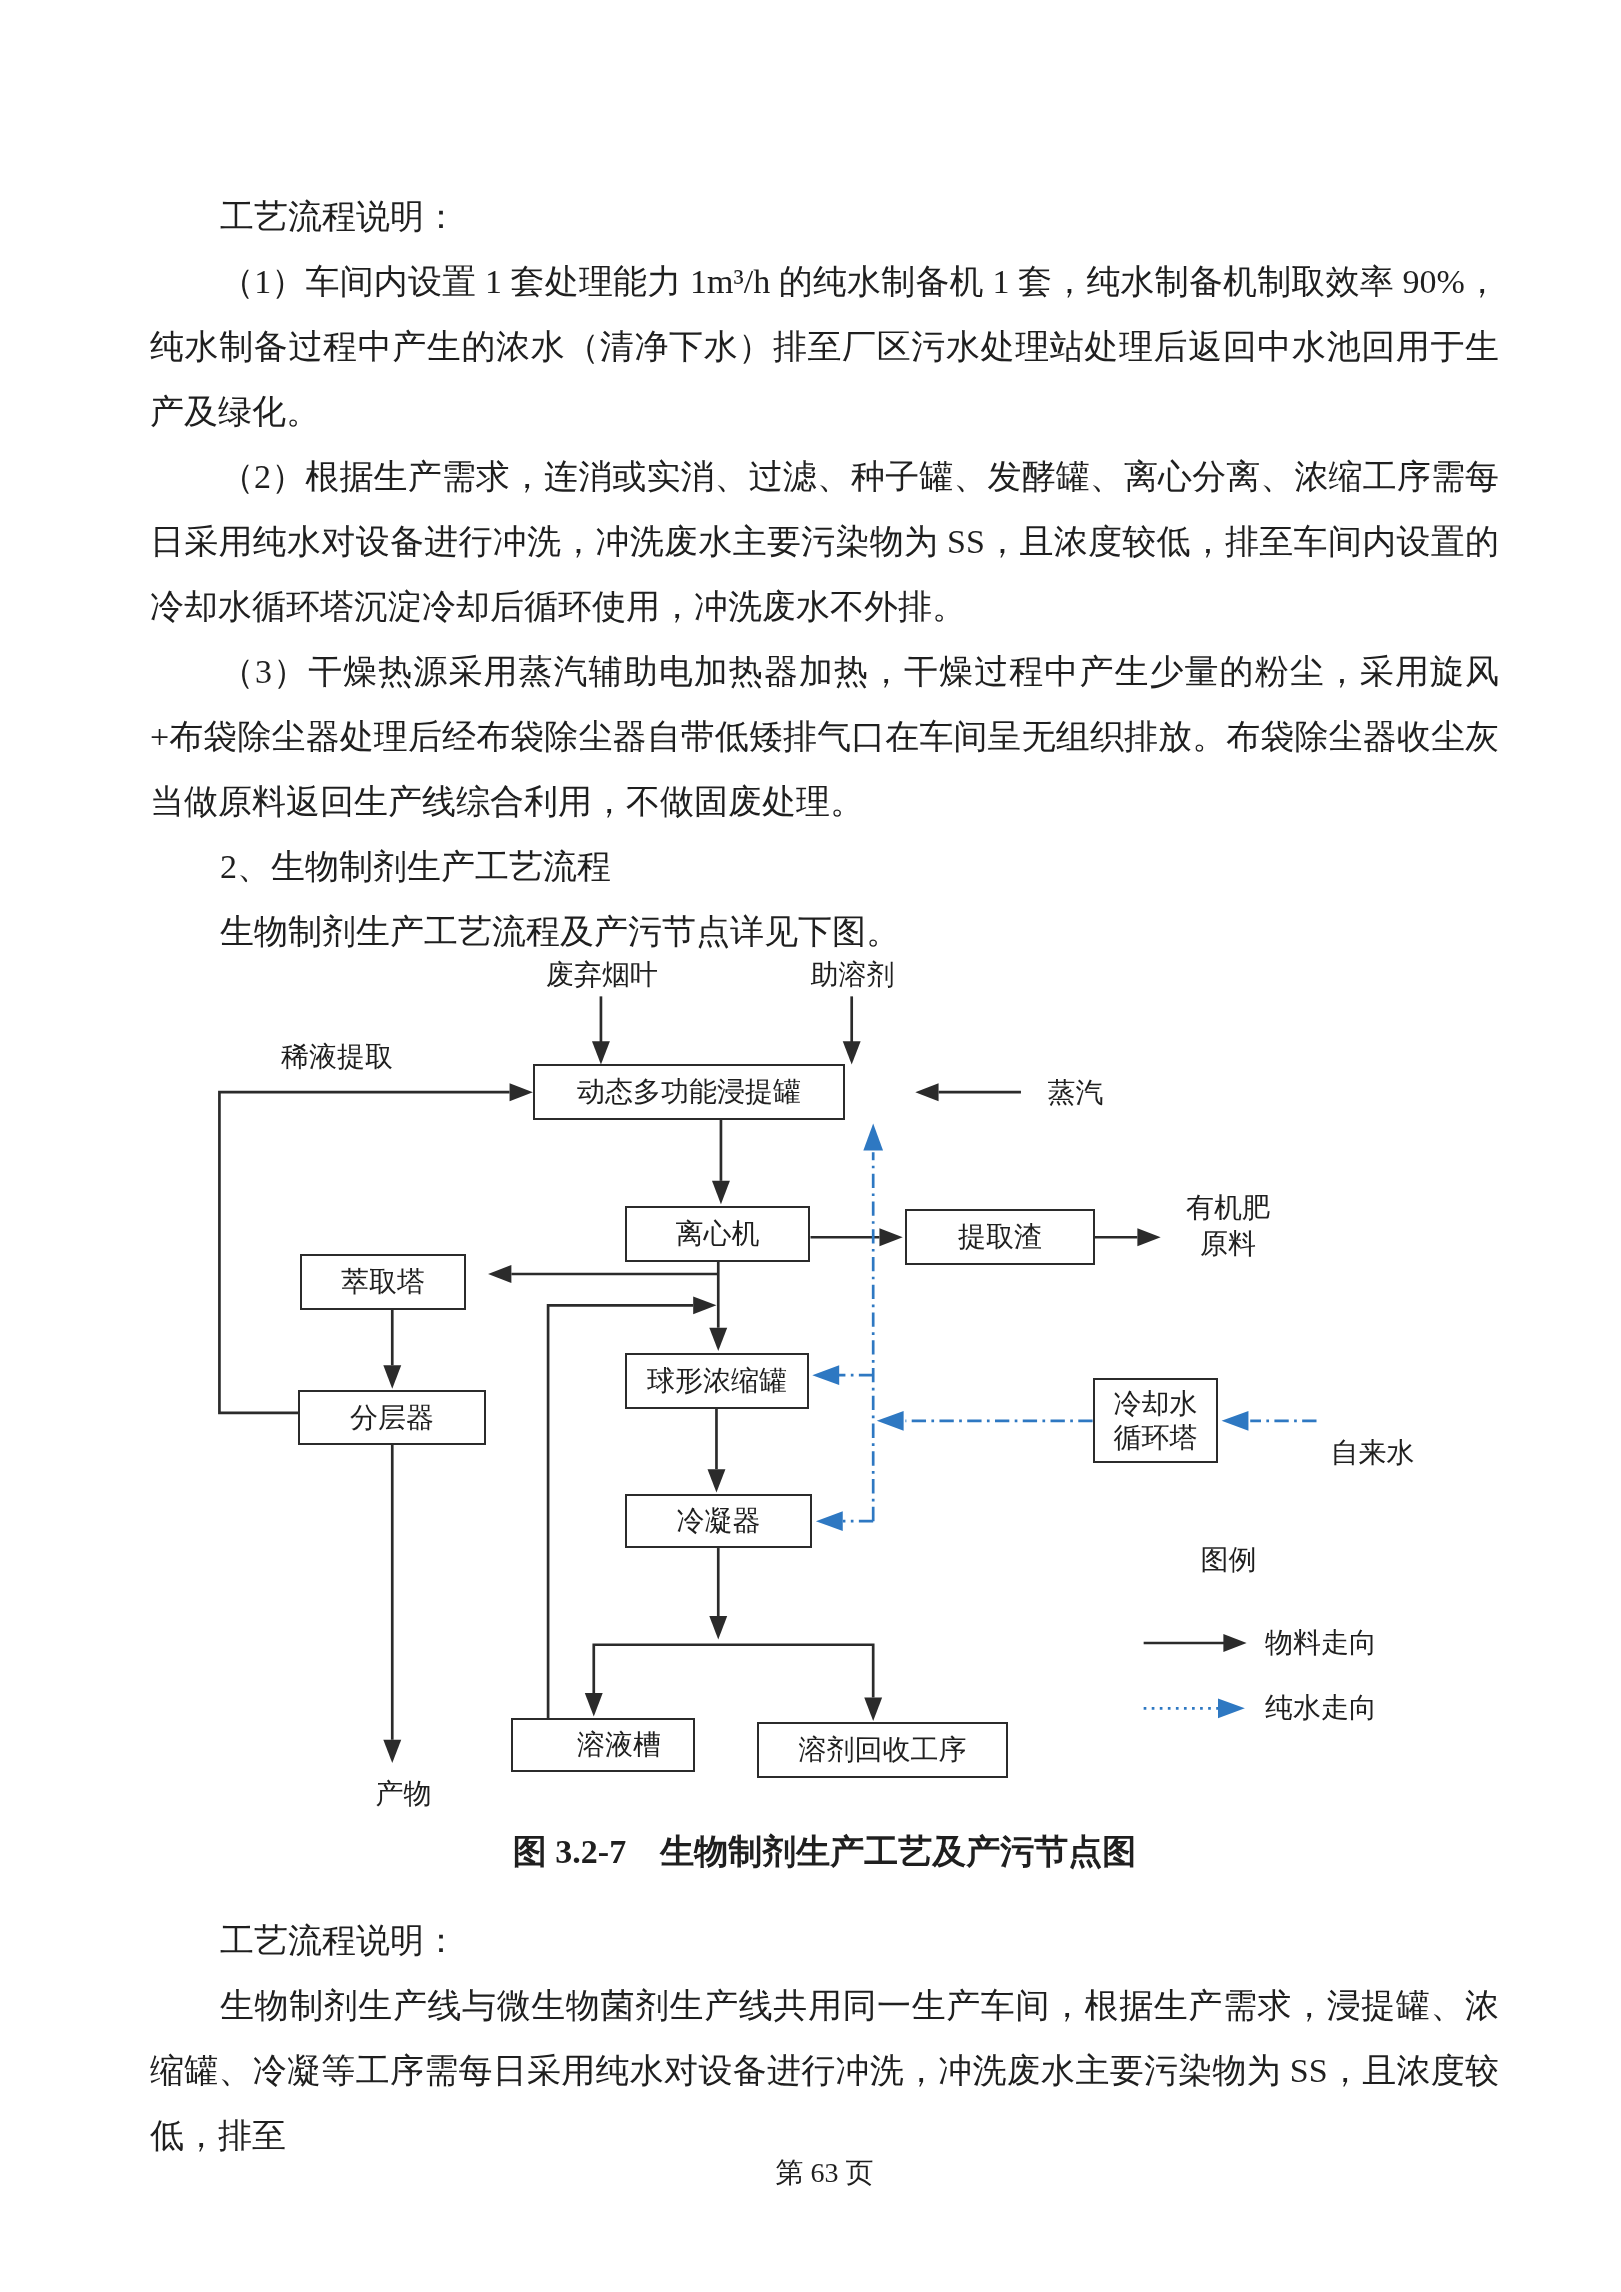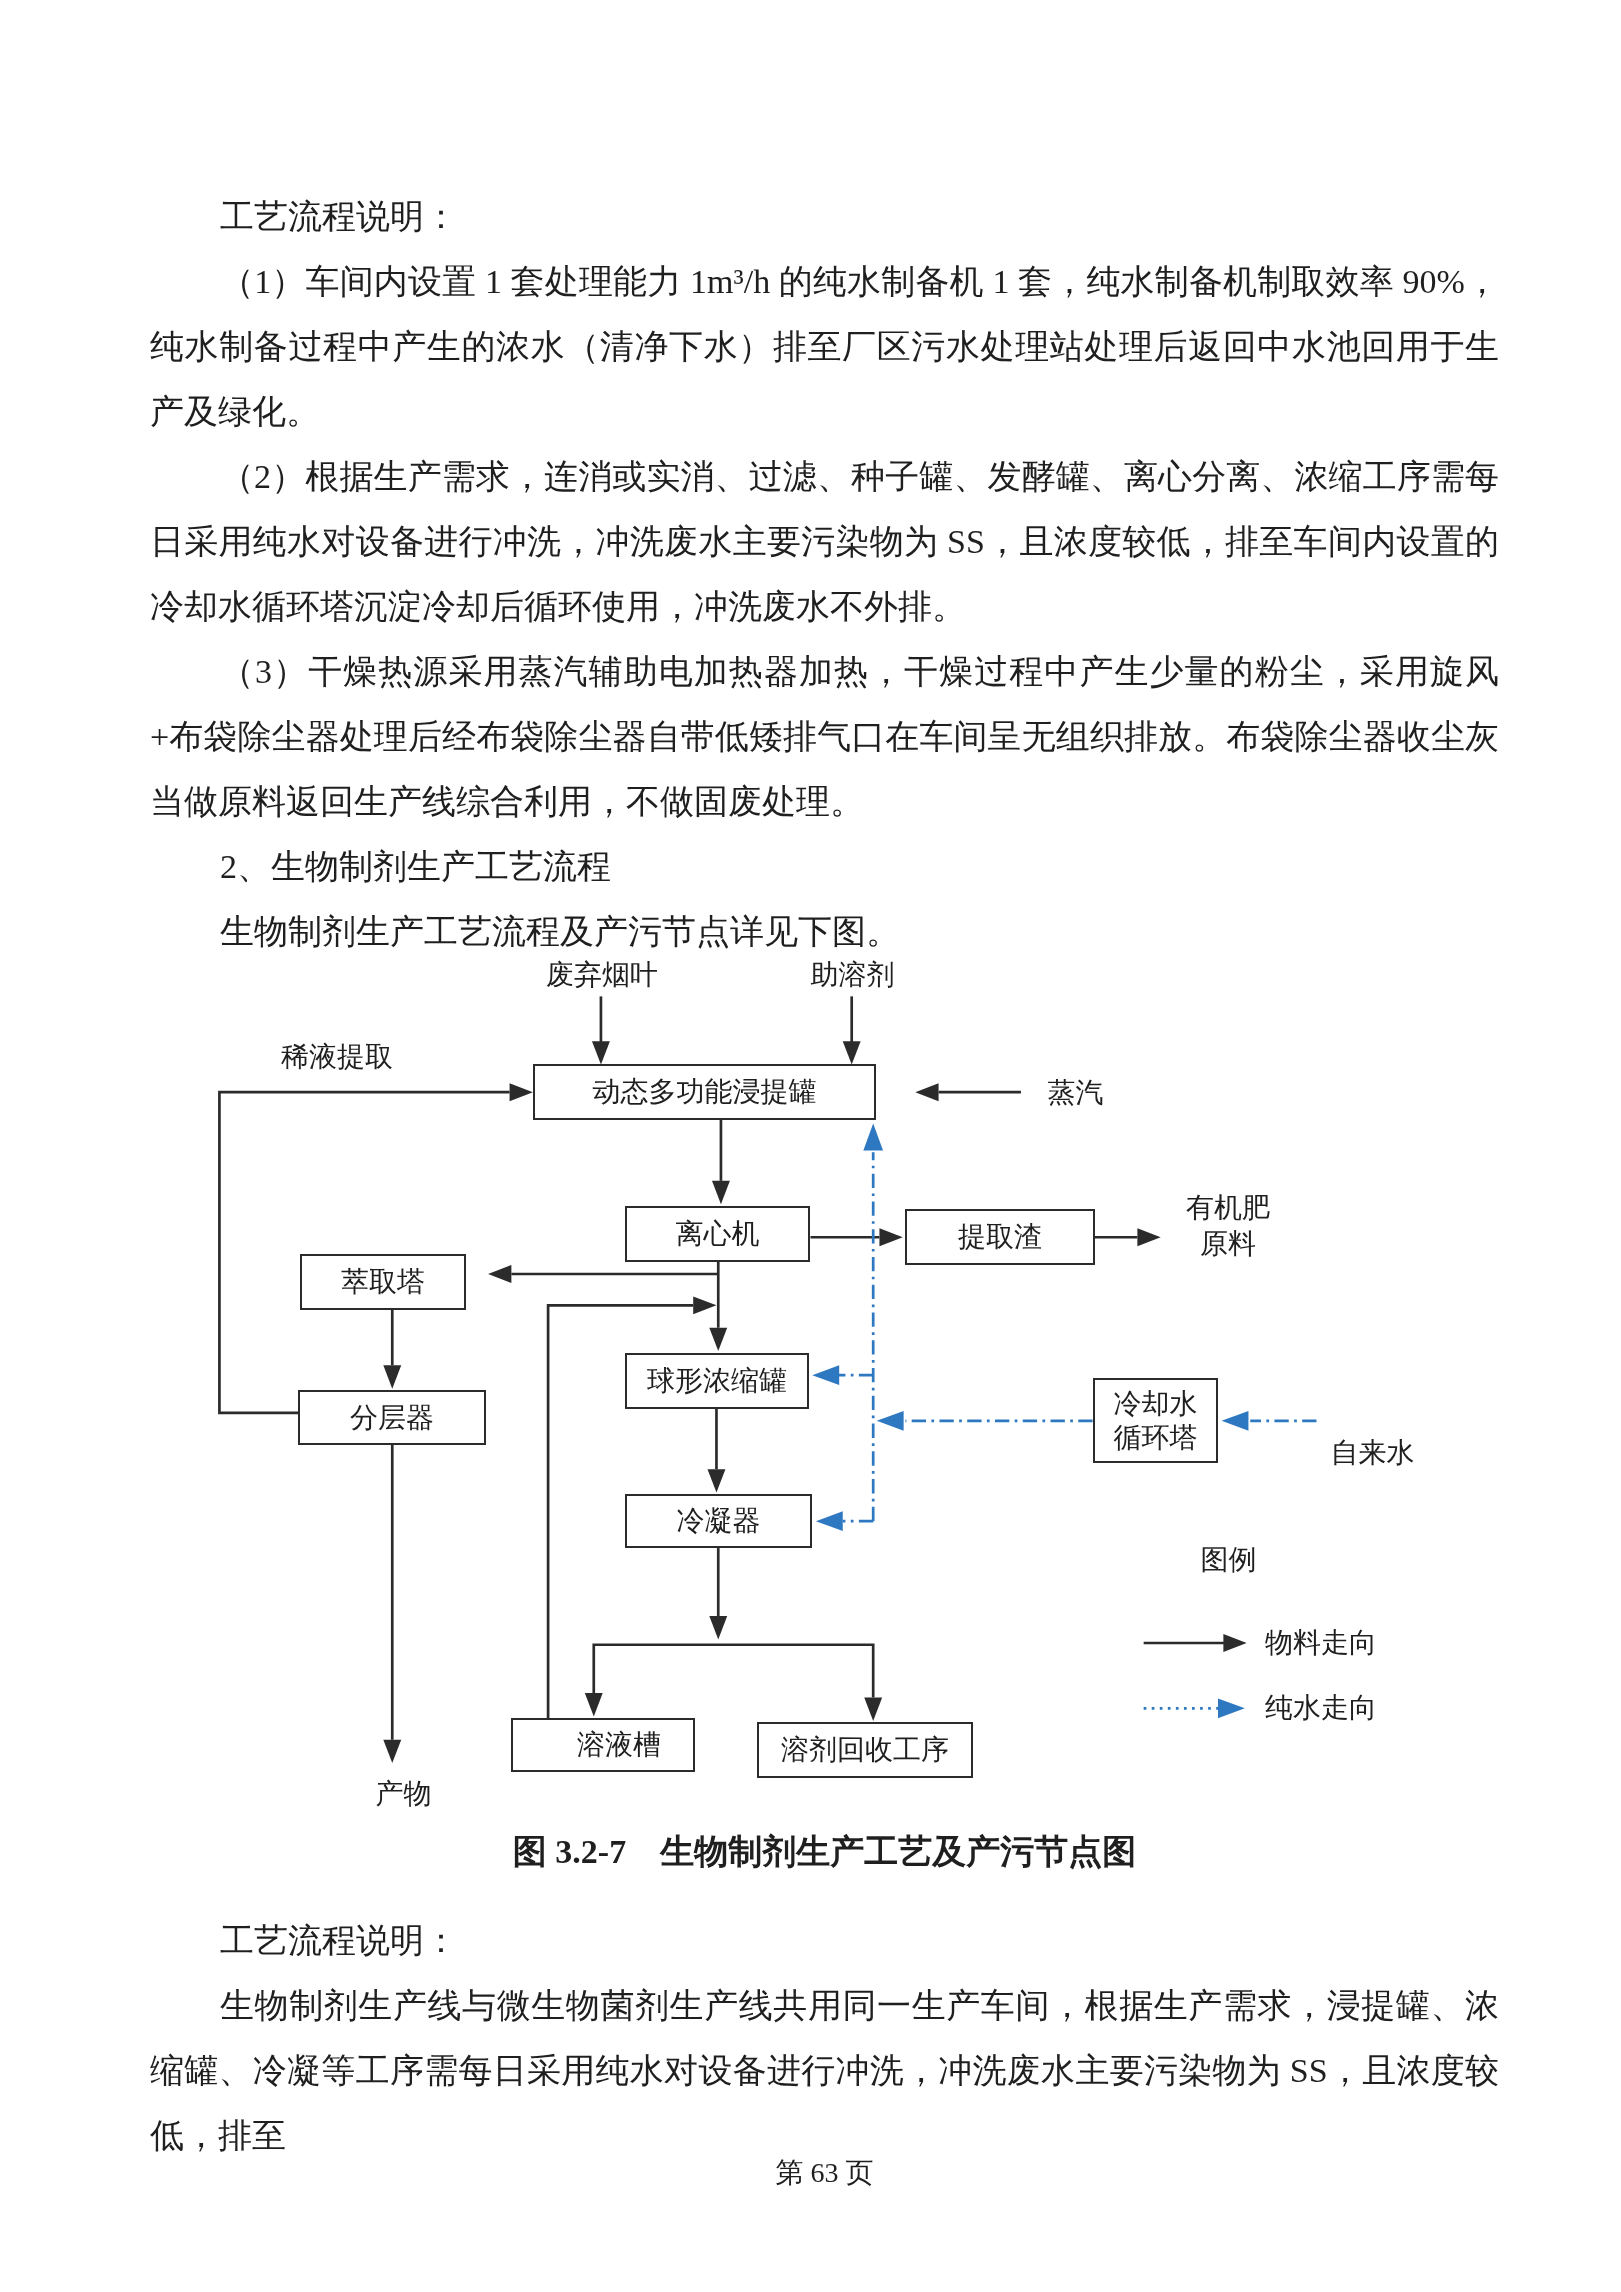--- a/index.html
+++ b/index.html
@@ -106,21 +106,21 @@
     <g fill="#2e78c2" stroke="none">
       <polygon points="964,228 986,228 975,198"></polygon>
       <polygon points="937,468 937,490 907,479"></polygon>
       <polygon points="941,631 941,653 911,642"></polygon>
       <polygon points="1009,519 1009,541 979,530"></polygon>
       <polygon points="1394,519 1394,541 1364,530"></polygon>
       <polygon points="1360,840 1360,862 1390,851"></polygon>
     </g>
   </svg>
 
-  <div class="node" style="left:533px;top:118px;width:343px;height:56px;">
+  <div class="node" style="left:533px;top:118px;width:312px;height:56px;">
     <span>动态多功能浸提罐</span>
   </div>
   <div class="node" style="left:625px;top:260px;width:185px;height:56px;">
     <span>离心机</span>
   </div>
   <div class="node" style="left:905px;top:263px;width:190px;height:56px;">
     <span>提取渣</span>
   </div>
   <div class="node" style="left:300px;top:308px;width:166px;height:56px;">
     <span>萃取塔</span>
@@ -134,21 +134,21 @@
   <div class="node" style="left:1093px;top:432px;width:125px;height:85px;">
     <span>冷却水</span>
     <span>循环塔</span>
   </div>
   <div class="node" style="left:625px;top:548px;width:187px;height:54px;">
     <span>冷凝器</span>
   </div>
   <div class="node" style="left:511px;top:772px;width:184px;height:54px;padding-left:32px;">
     <span>溶液槽</span>
   </div>
-  <div class="node" style="left:757px;top:776px;width:216px;height:56px;">
+  <div class="node" style="left:757px;top:776px;width:251px;height:56px;">
     <span>溶剂回收工序</span>
   </div>
 
   <div class="dlabel" style="left:534px;top:10.7px;width:136px;">废弃烟叶</div>
   <div class="dlabel" style="left:801px;top:10.7px;width:103px;">助溶剂</div>
   <div class="dlabel" style="left:1035px;top:129px;width:81px;">蒸汽</div>
   <div class="dlabel" style="left:270px;top:93px;width:134px;">稀液提取</div>
   <div class="dlabel" style="left:1170px;top:244px;width:116px;">
     <div>有机肥</div>
     <div>原料</div>

